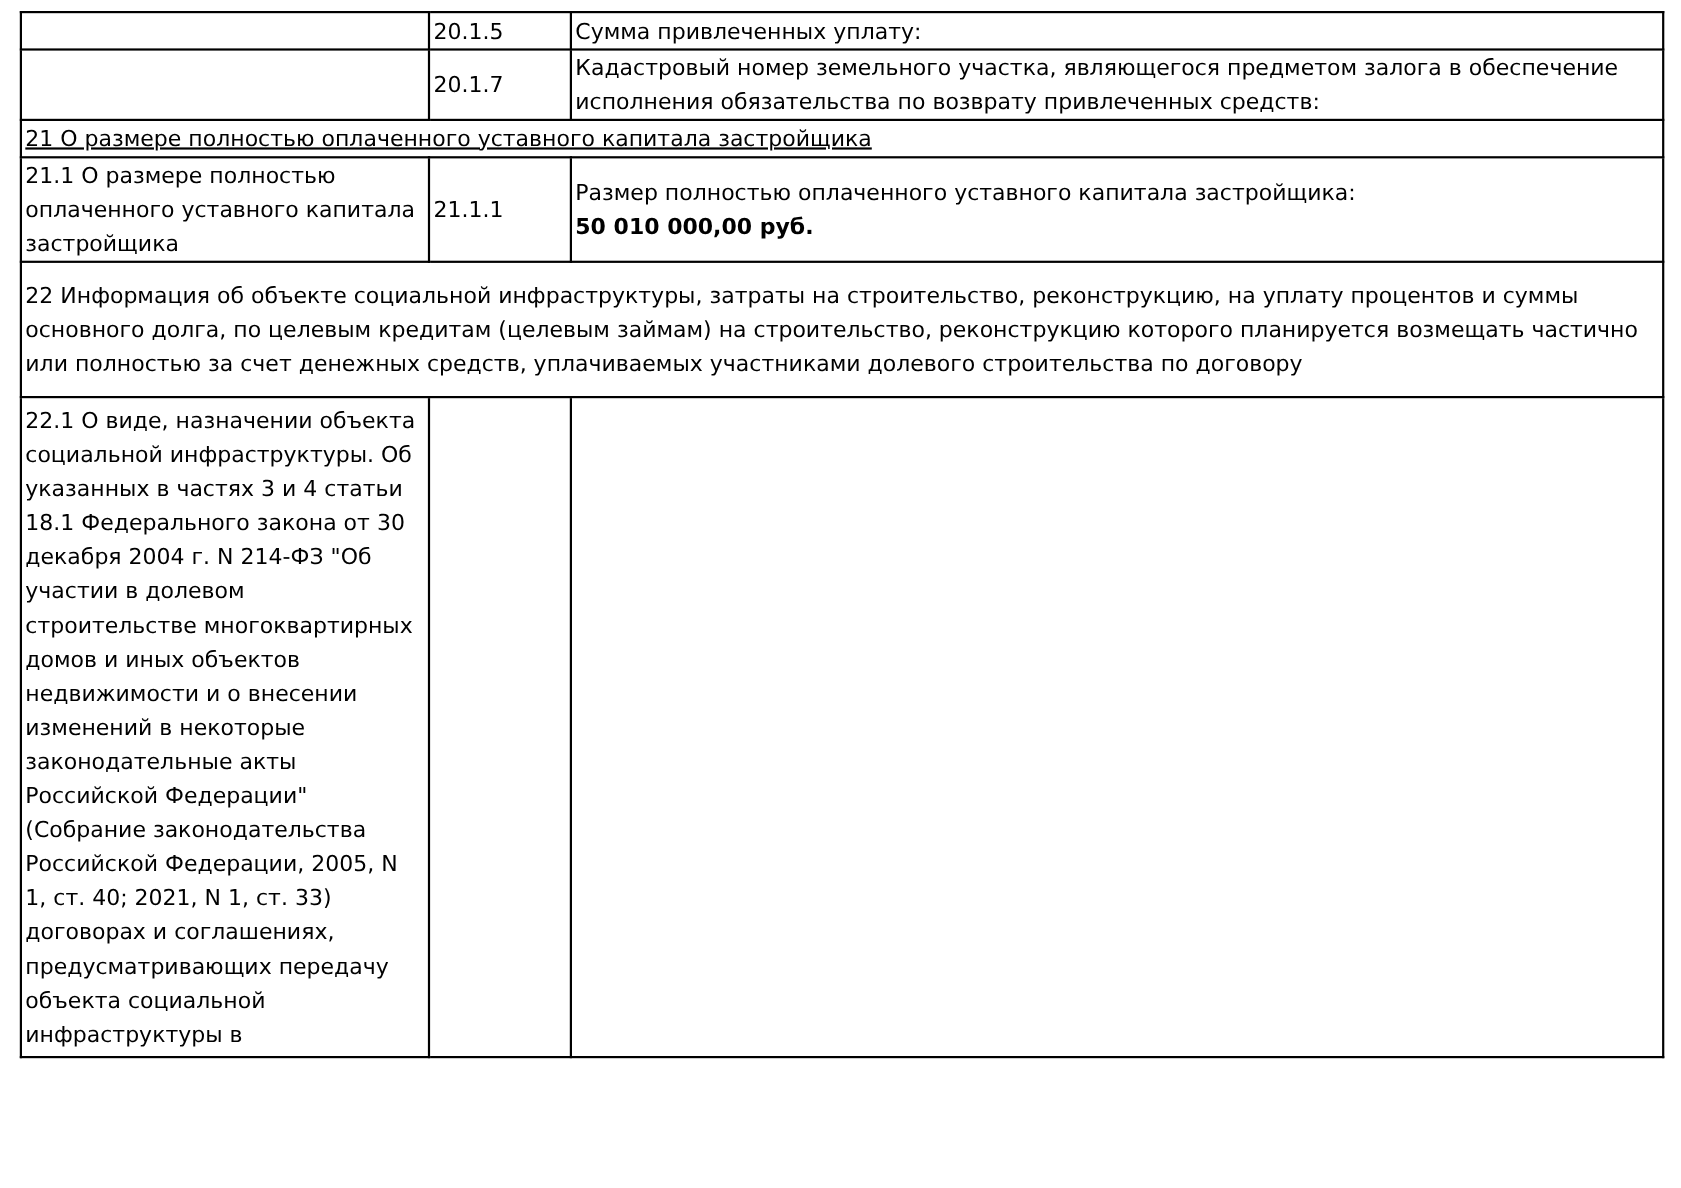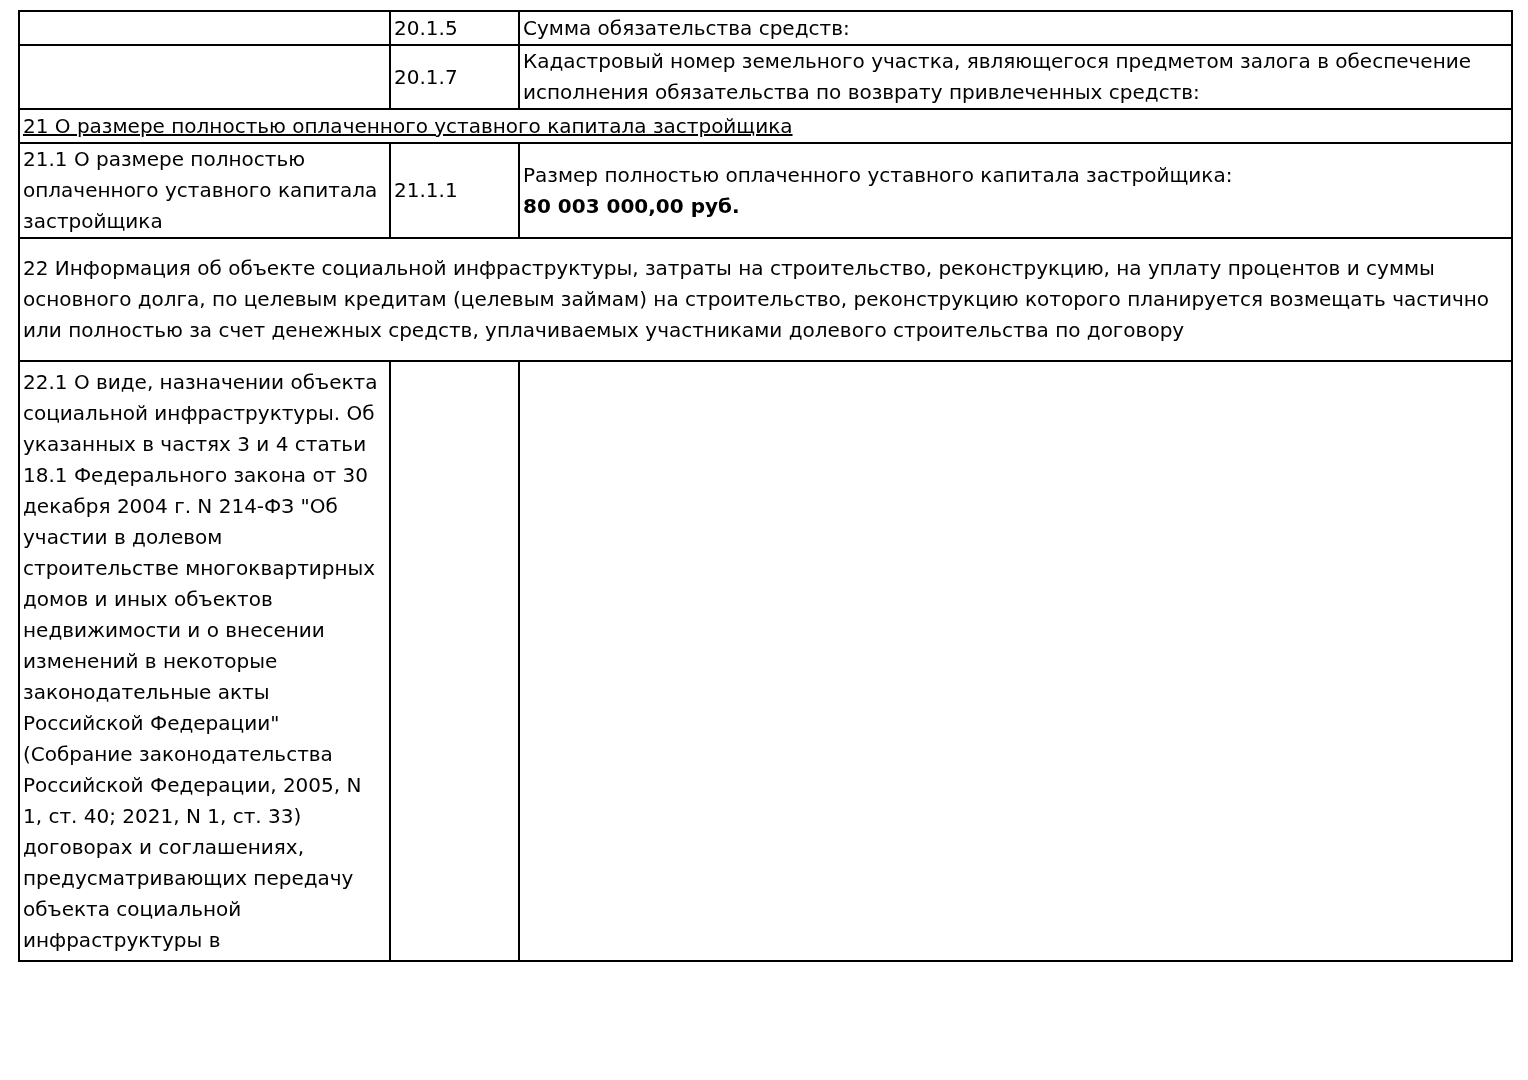--- a/index.html
+++ b/index.html
@@ -65,40 +65,40 @@
       <col class="c-num">
       <col class="c-text">
     </colgroup>
 
     <tbody>
 
 
     <tr class="row-1la">
       <td class="cell-label"></td>
       <td class="cell-num">20.1.5</td>
-      <td class="cell-text">Сумма обязательства средств:</td>
+      <td class="cell-text">Сумма привлеченных уплату:</td>
     </tr>
 
 
     <tr class="row-2lb">
       <td class="cell-label"></td>
       <td class="cell-num">20.1.7</td>
       <td class="cell-text">Кадастровый номер земельного участка, являющегося предметом залога в обеспечение исполнения обязательства по возврату привлеченных средств:</td>
     </tr>
 
     <tr class="row-h21">
       <td class="cell-section" colspan="3">21 О размере полностью оплаченного уставного капитала застройщика</td>
     </tr>
 
     <tr class="row-211">
       <td class="cell-label">21.1 О размере полностью оплаченного уставного капитала застройщика</td>
       <td class="cell-num">21.1.1</td>
       <td class="cell-text">
         <div>Размер полностью оплаченного уставного капитала застройщика:</div>
-        <div class="bold">80 003 000,00 руб.</div>
+        <div class="bold">50 010 000,00 руб.</div>
       </td>
     </tr>
 
     <tr class="row-h22">
       <td class="cell-section" colspan="3">22 Информация об объекте социальной инфраструктуры, затраты на строительство, реконструкцию, на уплату процентов и суммы основного долга, по целевым кредитам (целевым займам) на строительство, реконструкцию которого планируется возмещать частично или полностью за счет денежных средств, уплачиваемых участниками долевого строительства по договору</td>
     </tr>
 
     <tr class="row-221">
       <td class="cell-label">22.1 О виде, назначении объекта социальной инфраструктуры. Об указанных в частях 3 и 4 статьи 18.1 Федерального закона от 30 декабря 2004 г. N 214-ФЗ "Об участии в долевом строительстве многоквартирных домов и иных объектов недвижимости и о внесении изменений в некоторые законодательные акты Российской Федерации" (Собрание законодательства Российской Федерации, 2005, N 1, ст. 40; 2021, N 1, ст. 33) договорах и соглашениях, предусматривающих передачу объекта социальной инфраструктуры в</td>
       <td class="cell-num"></td>

